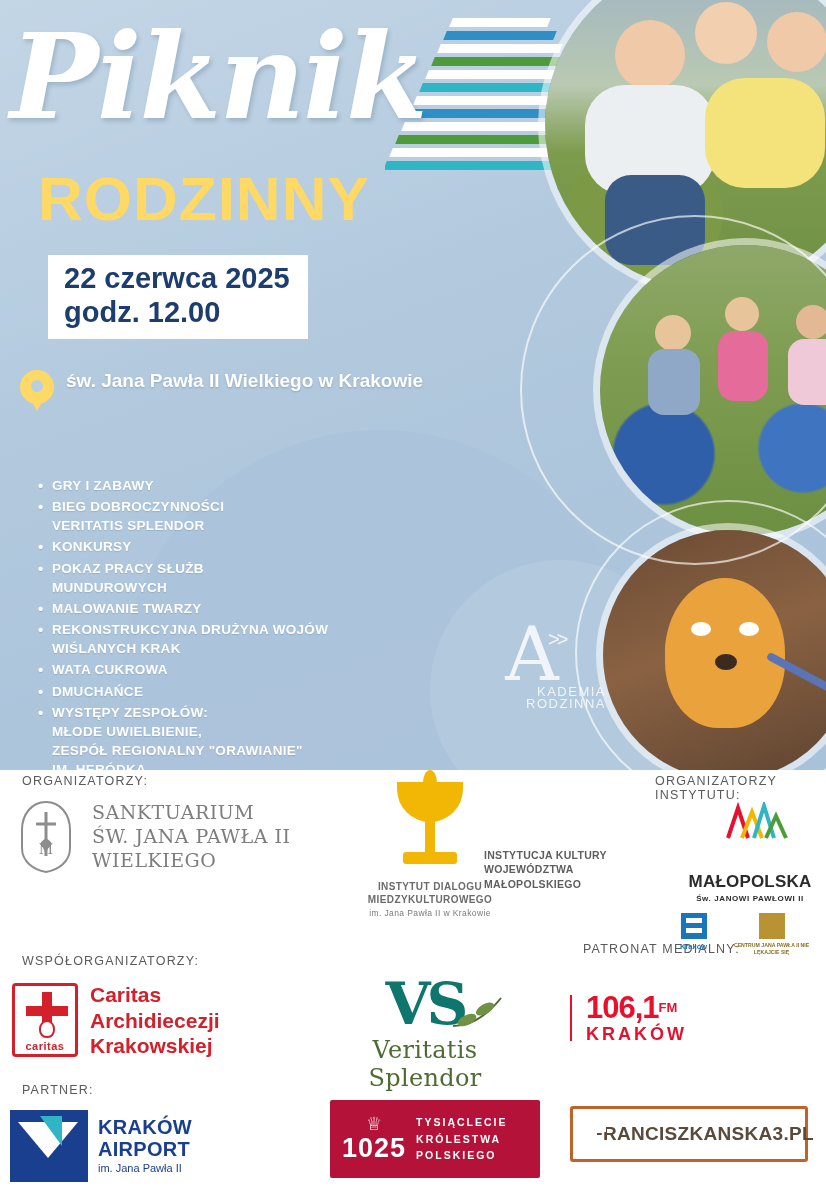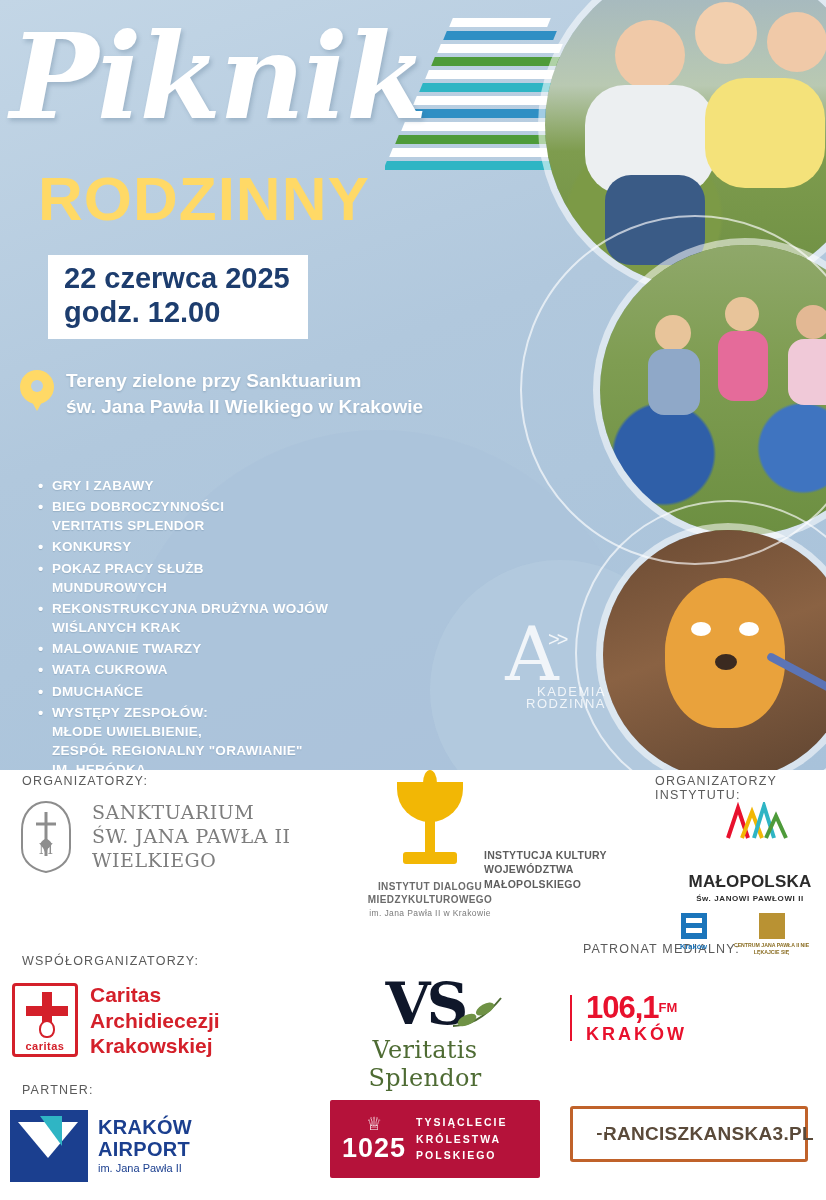--- a/index.html
+++ b/index.html
@@ -296,21 +296,21 @@
     font-size: 21px; font-weight: bold; color: #d4202a; line-height: 1.22;
   }
 
   
   .vs {
     position: absolute; left: 325px; top: 208px;
     width: 200px; text-align: center;
   }
   .vs-mono {
     font-family: "DejaVu Serif", serif;
-    font-size: 58px; font-weight: bold; color: #0f172a; line-height: .9;
+    font-size: 58px; font-weight: bold; color: #0f766e; line-height: .9;
     letter-spacing: -4px;
   }
   .vs-name {
     font-family: "DejaVu Serif", serif;
     font-size: 24px; color: #4e6b33; margin-top: 6px; letter-spacing: .3px;
   }
   .vs-leaf {
     position: absolute; right: 20px; top: 14px;
     width: 54px; height: 40px;
   }
@@ -433,41 +433,40 @@
   <div class="title-rodzinny">RODZINNY</div>
 
   <div class="date-box">
     <div class="date-line">22 czerwca 2025</div>
     <div class="date-line">godz. 12.00</div>
   </div>
 
   <div class="loc">
     <div class="pin"></div>
     <div class="loc-text">
-      <div>Tereny zielone przy Sanktuarium</div>
       <div>św. Jana Pawła II Wielkiego w Krakowie</div>
     </div>
   </div>
 
   <ul class="attr-list">
     <li><span>GRY I ZABAWY</span></li>
     <li>
       <span>BIEG DOBROCZYNNOŚCI</span>
       <span class="sub" style="margin-left:0">VERITATIS SPLENDOR</span>
     </li>
     <li><span>KONKURSY</span></li>
     <li>
       <span>POKAZ PRACY SŁUŻB</span>
       <span class="sub">MUNDUROWYCH</span>
     </li>
+    <li><span>MALOWANIE TWARZY</span></li>
     <li>
       <span>REKONSTRUKCYJNA DRUŻYNA WOJÓW</span>
       <span class="sub">WIŚLANYCH KRAK</span>
     </li>
-    <li><span>MALOWANIE TWARZY</span></li>
     <li><span>WATA CUKROWA</span></li>
     <li><span>DMUCHAŃCE</span></li>
     <li>
       <span>WYSTĘPY ZESPOŁÓW:</span>
       <span class="sub">MŁODE UWIELBIENIE,</span>
       <span class="sub">ZESPÓŁ REGIONALNY "ORAWIANIE"</span>
       <span class="sub">IM. HERÓDKA</span>
     </li>
   </ul>
 

